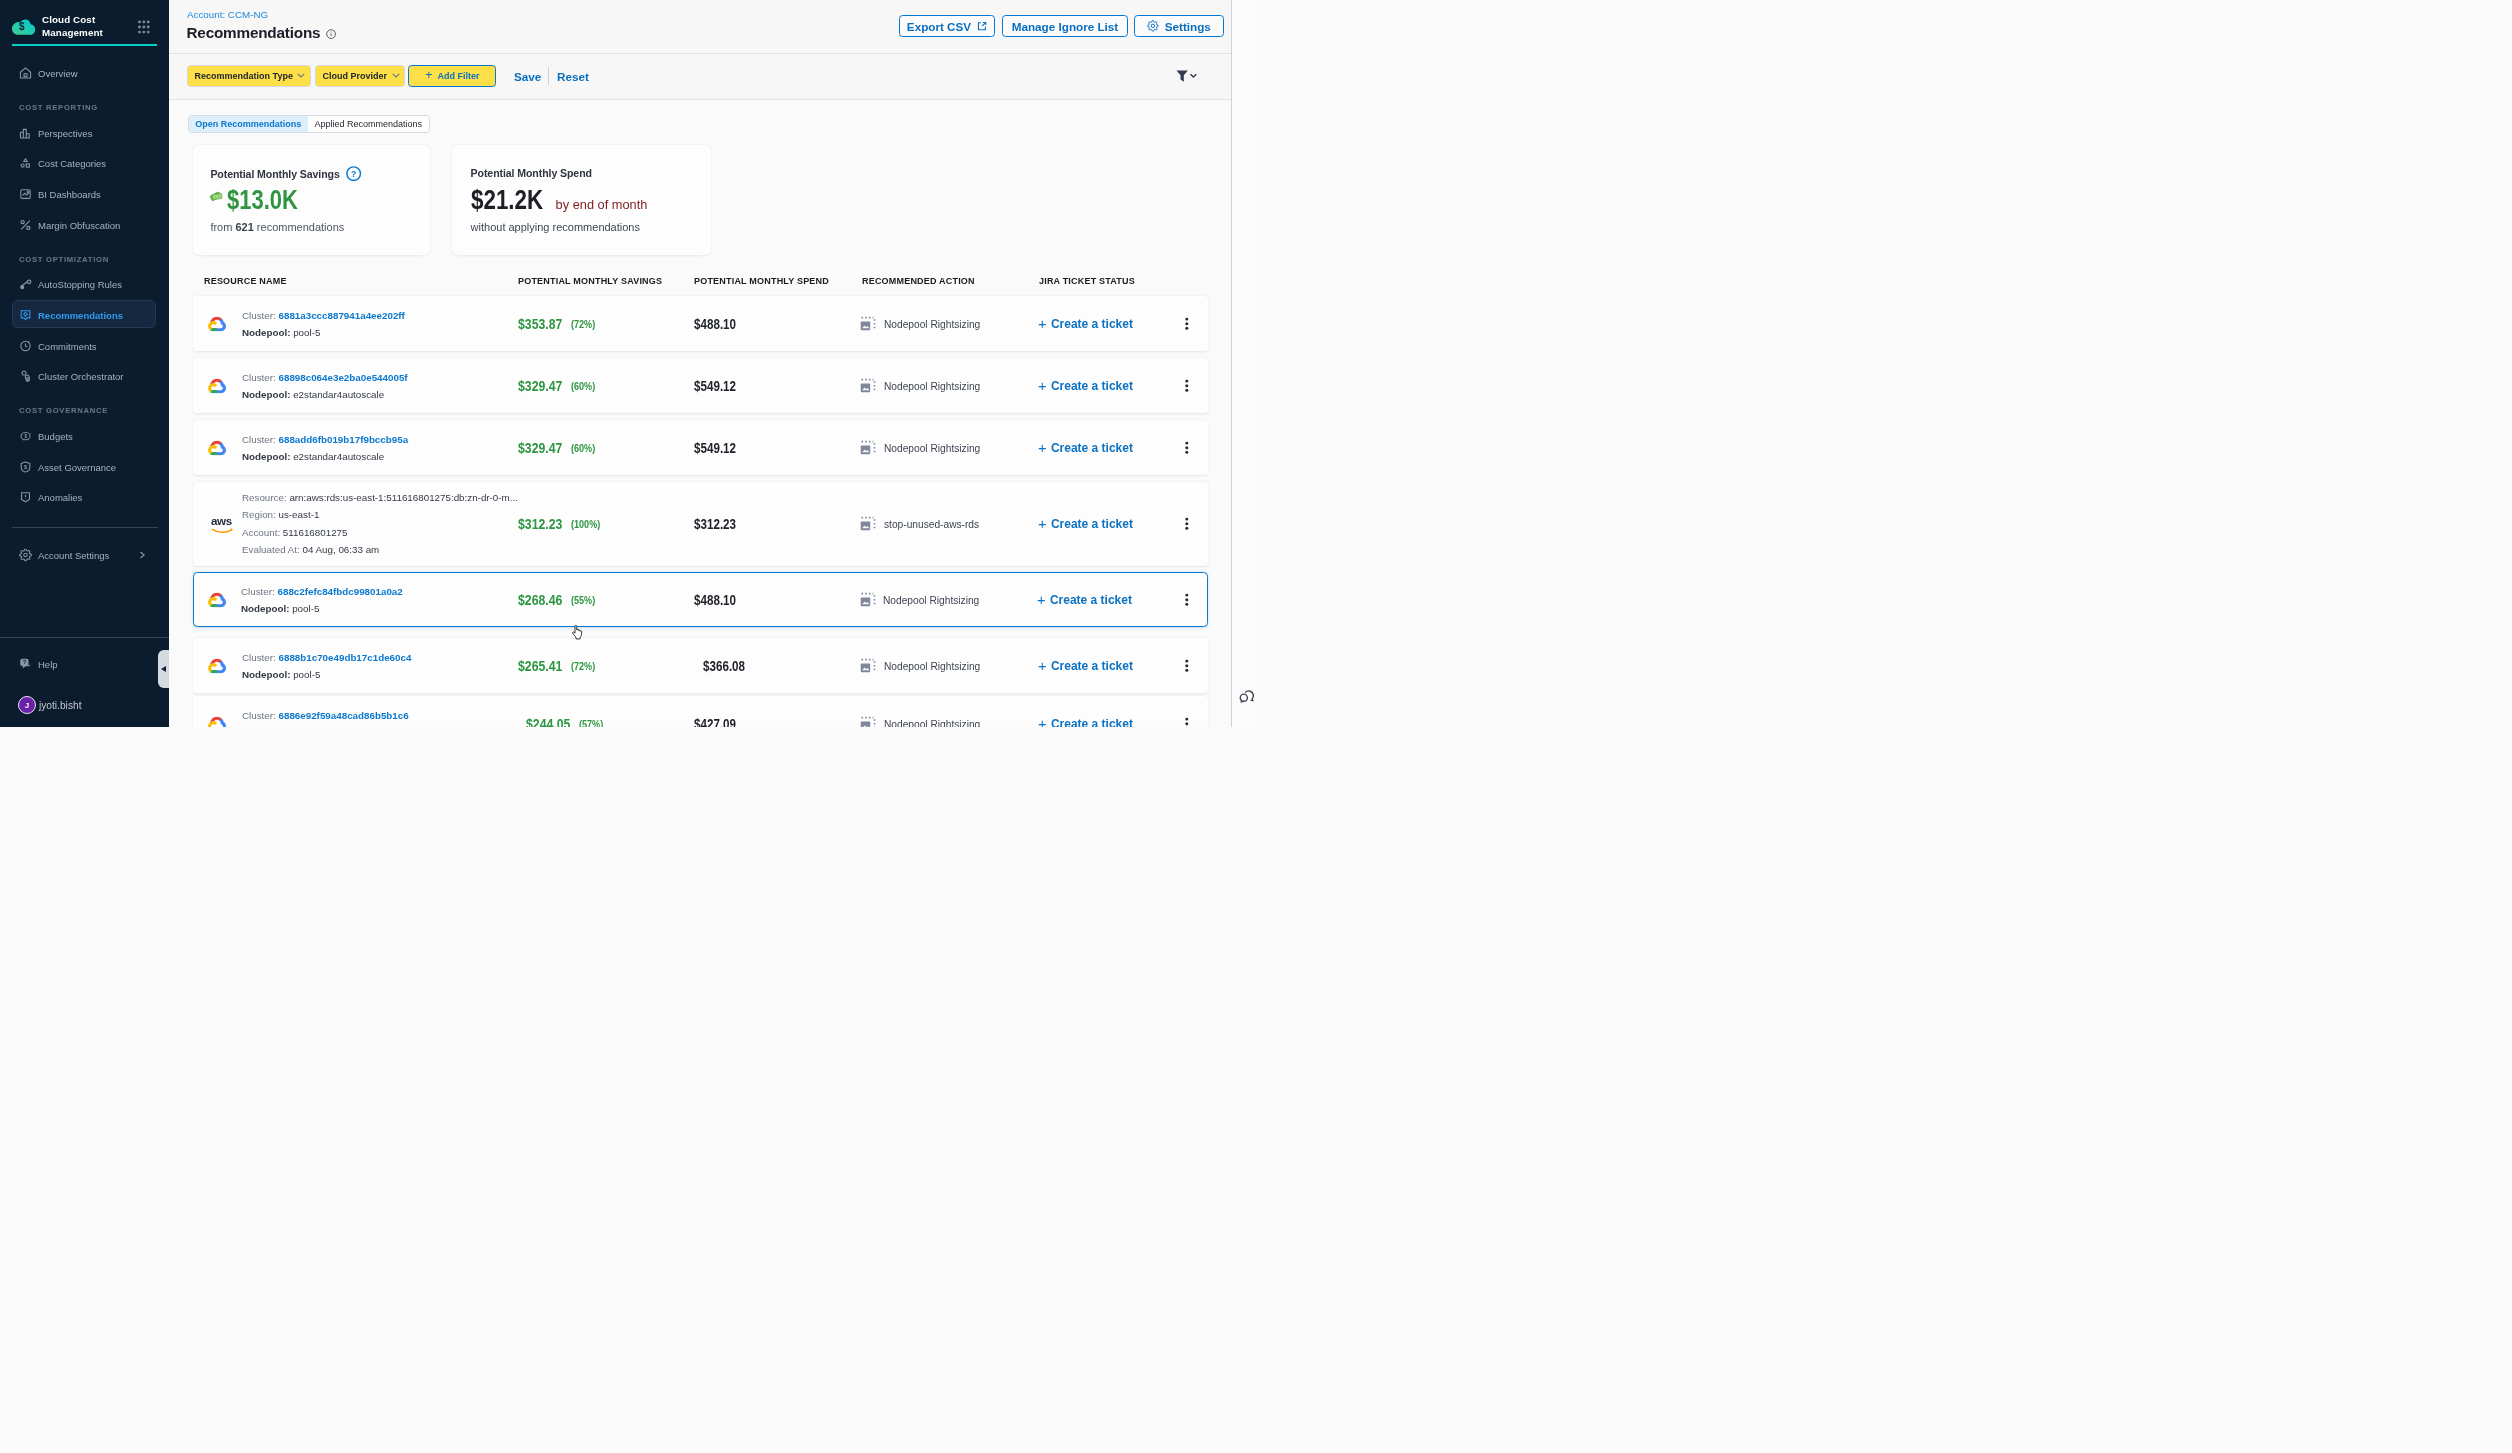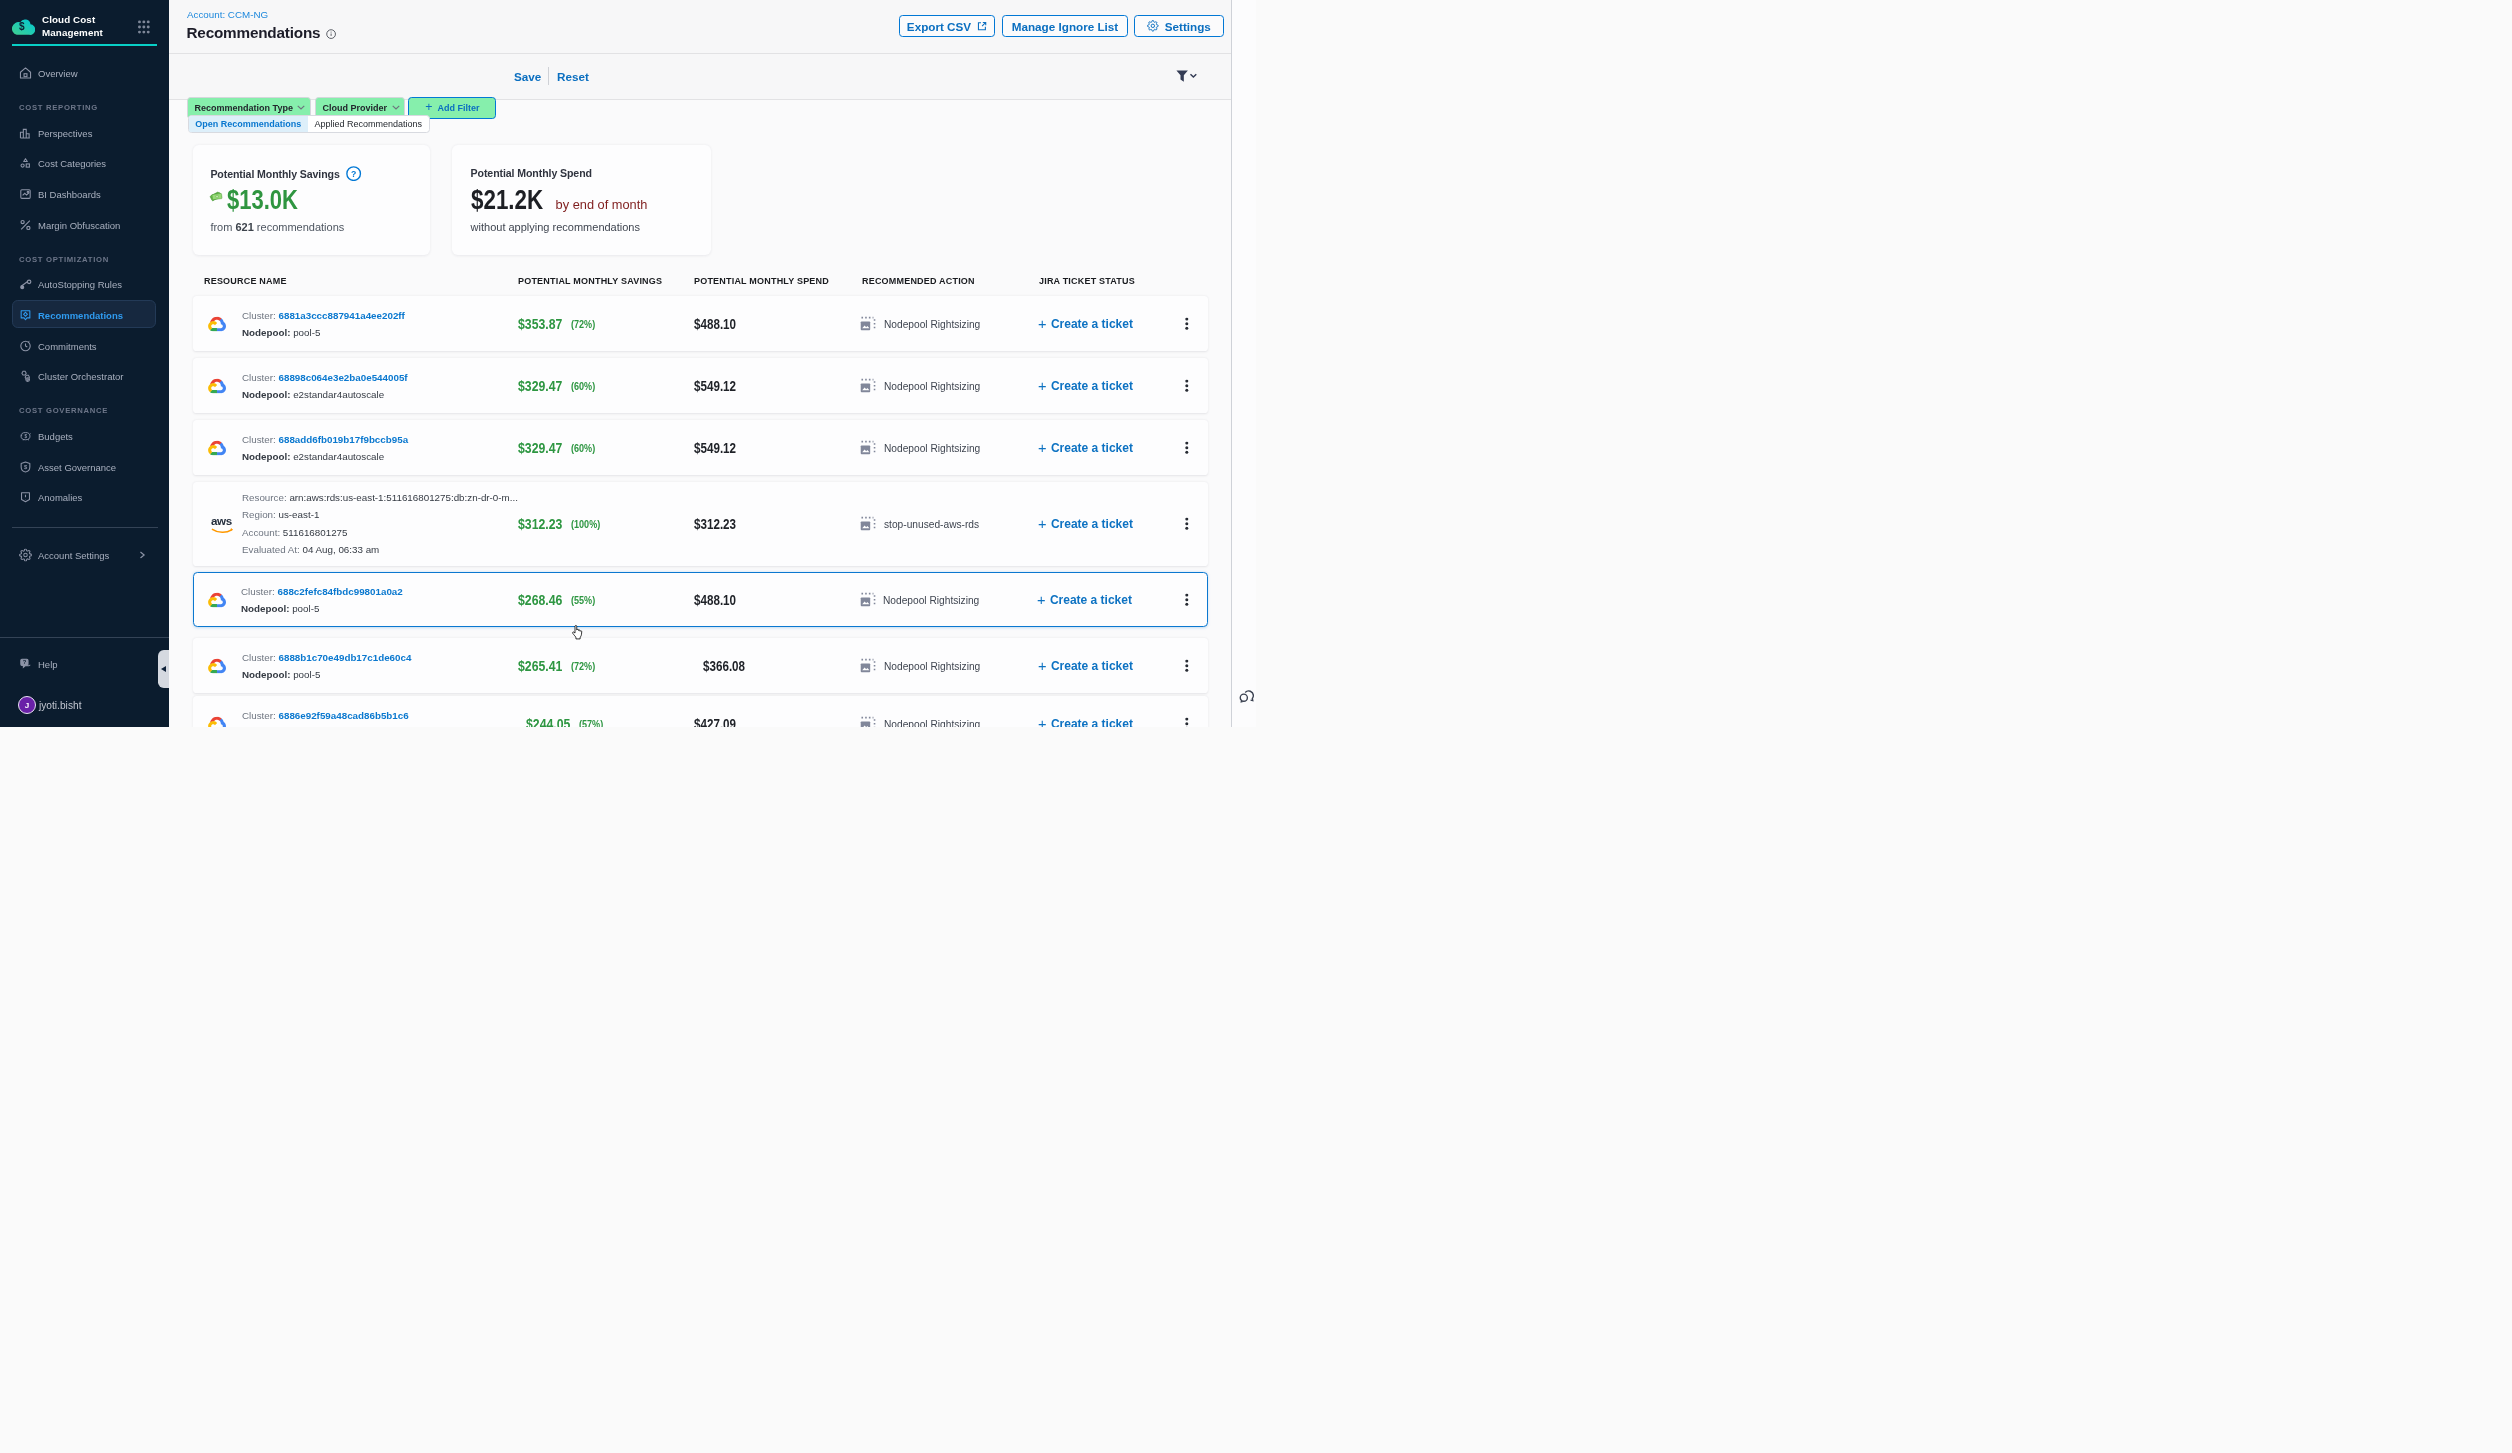--- a/index.html
+++ b/index.html
@@ -20,21 +20,21 @@
 .active-bg { position:absolute; left:11.7px; top:300px; width:144px; height:28px; background:#16283f; border:0.7px solid #233a57; border-radius:5.8px; }
 .sb-div { position:absolute; background:rgba(160,170,190,.28); height:0.7px; }
 
 
 #main { position:absolute; left:169px; top:0; width:1087px; height:727px; background:#fafafb; }
 .band { position:absolute; left:0; width:1062px; background:#f7f7f8; }
 .hairline { position:absolute; left:0; width:1087px; height:0.7px; background:#e2e2e4; }
 .crumb { position:absolute; left:18px; top:8.8px; font-size:9.8px; color:#1d88dc; }
 .title { position:absolute; left:17.5px; top:24px; font-size:15.3px; font-weight:bold; color:#1d1d29; letter-spacing:-0.2px; display:flex; align-items:center; }
 .btn { position:absolute; top:15.3px; height:21.5px; border:0.7px solid #0278d5; border-radius:3.6px; background:rgba(255,255,255,.5); color:#0b6fc0; font-size:11.7px; font-weight:bold; display:flex; align-items:center; justify-content:center; }
-.sel { position:absolute; top:65px; height:22px; background:#86efac; border:0.7px solid #d5d7dc; border-radius:3.6px; display:flex; align-items:center; justify-content:space-between; color:#22262c; font-size:9px; font-weight:bold; padding:0 5.8px 0 6.6px; white-space:nowrap;margin-top:32px; }
+.sel { position:absolute; top:65px; height:22px; background:#fde047; border:0.7px solid #d5d7dc; border-radius:3.6px; display:flex; align-items:center; justify-content:space-between; color:#22262c; font-size:9px; font-weight:bold; padding:0 5.8px 0 6.6px; white-space:nowrap; }
 .sel svg { margin-left:4.4px; flex:none; }
 .blink { position:absolute; top:70px; color:#0b6fc0; font-size:11.7px; font-weight:bold; }
 .tabwrap { position:absolute; left:18.6px; top:115px; height:17.5px; background:#fff; border:0.7px solid #d8dae0; border-radius:3.6px; display:flex; overflow:hidden; }
 .tab { display:flex; align-items:center; padding:0 6.6px; font-size:9px; color:#24282e; }
 .tab.on { background:#ddeffa; color:#0a78cf; font-weight:bold; }
 .card { position:absolute; top:145px; height:110px; background:#fdfdfe; border-radius:5.8px; box-shadow:0 0.7px 2.9px rgba(40,41,61,.08); }
 .row { position:absolute; left:24px; width:1015px; background:#fdfdfe; border-radius:3.6px; box-shadow:0 0.7px 2.2px rgba(40,41,61,.1); }
 .cell { position:absolute; top:50%; transform:translateY(-50%); white-space:nowrap; }
 .lab { color:#6e7580; font-size:9.8px; }
 .lnk { color:#0a78cf; font-size:9.8px; font-weight:bold; }

